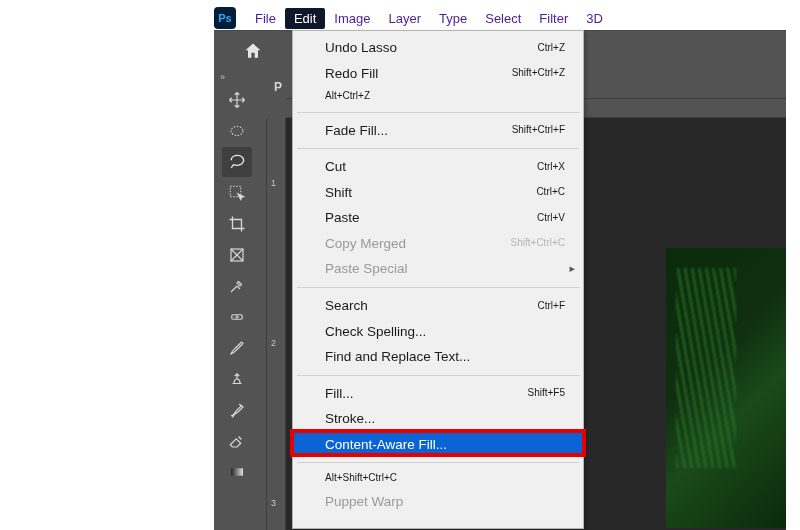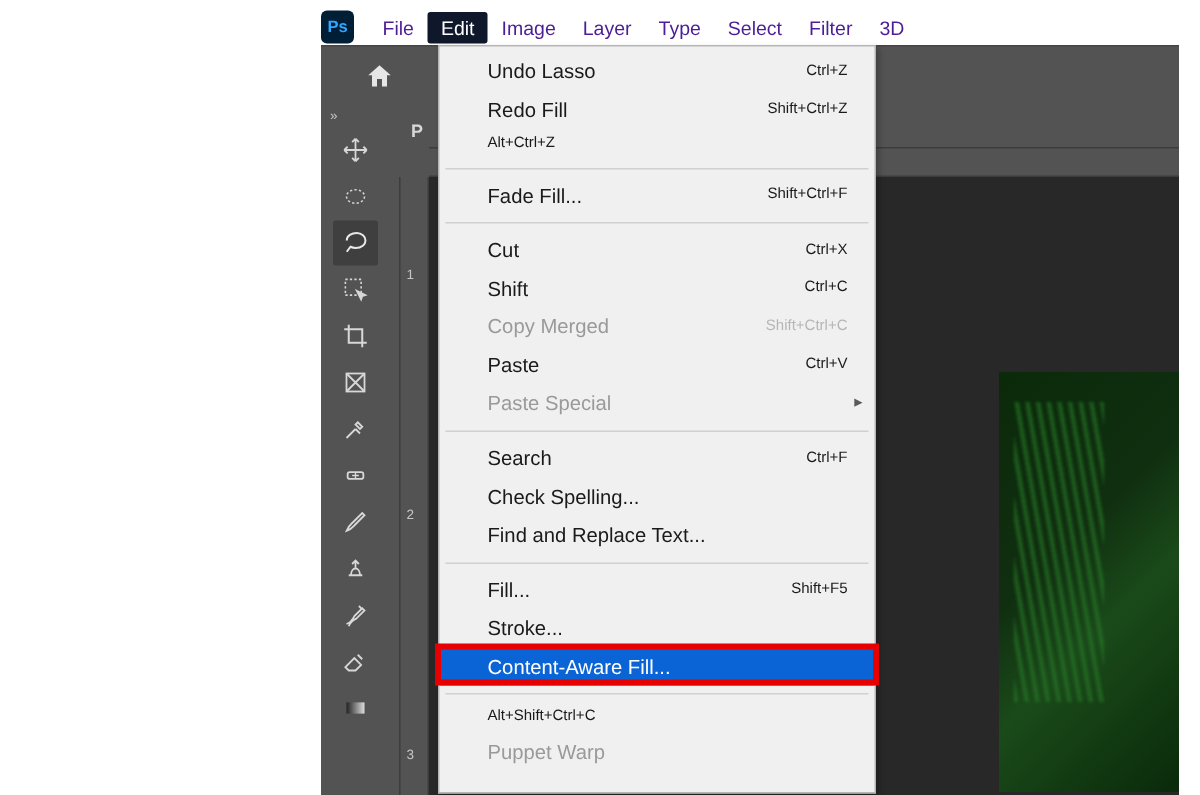--- a/index.html
+++ b/index.html
@@ -351,28 +351,28 @@
         </div>
         <div class="dd-sep"></div>
         <div class="dd-row">
           <span>Cut</span>
           <span class="sc">Ctrl+X</span>
         </div>
         <div class="dd-row">
           <span>Shift</span>
           <span class="sc">Ctrl+C</span>
         </div>
+        <div class="dd-row">
+          <span>Paste</span>
+          <span class="sc">Ctrl+V</span>
+        </div>
         <div class="dd-row disabled">
           <span>Copy Merged</span>
           <span class="sc">Shift+Ctrl+C</span>
         </div>
-        <div class="dd-row">
-          <span>Paste</span>
-          <span class="sc">Ctrl+V</span>
-        </div>
         <div class="dd-row disabled submenu">
           <span>Paste Special</span>
         </div>
         <div class="dd-sep"></div>
         <div class="dd-row">
           <span>Search</span>
           <span class="sc">Ctrl+F</span>
         </div>
         <div class="dd-row">
           <span>Check Spelling...</span>

